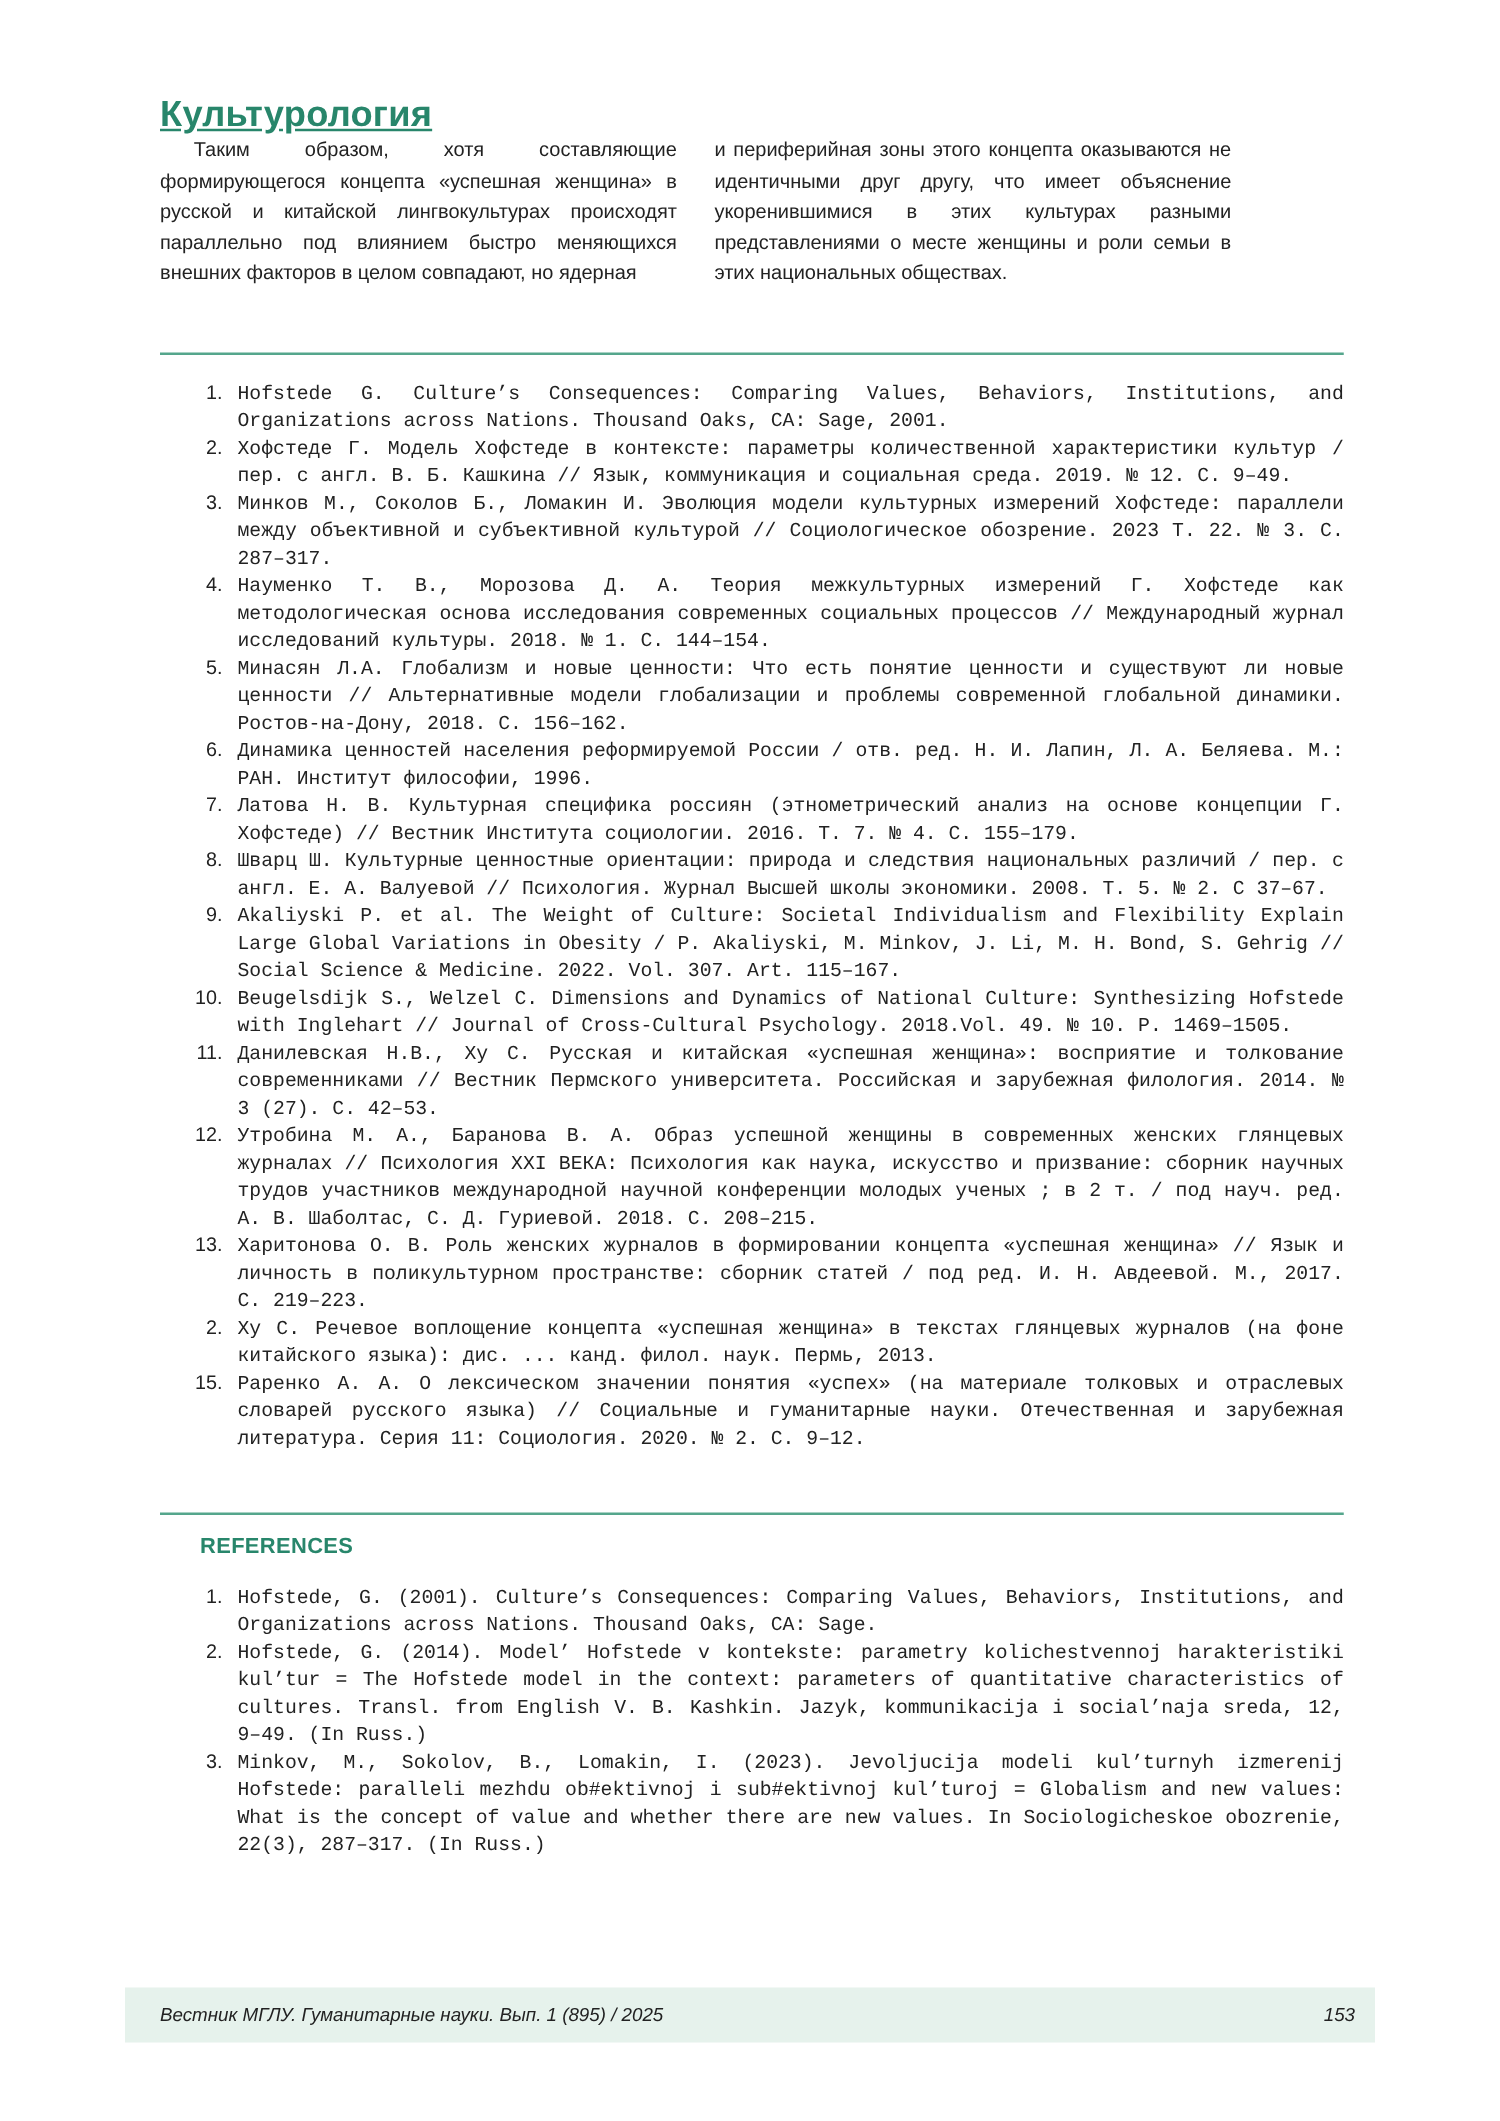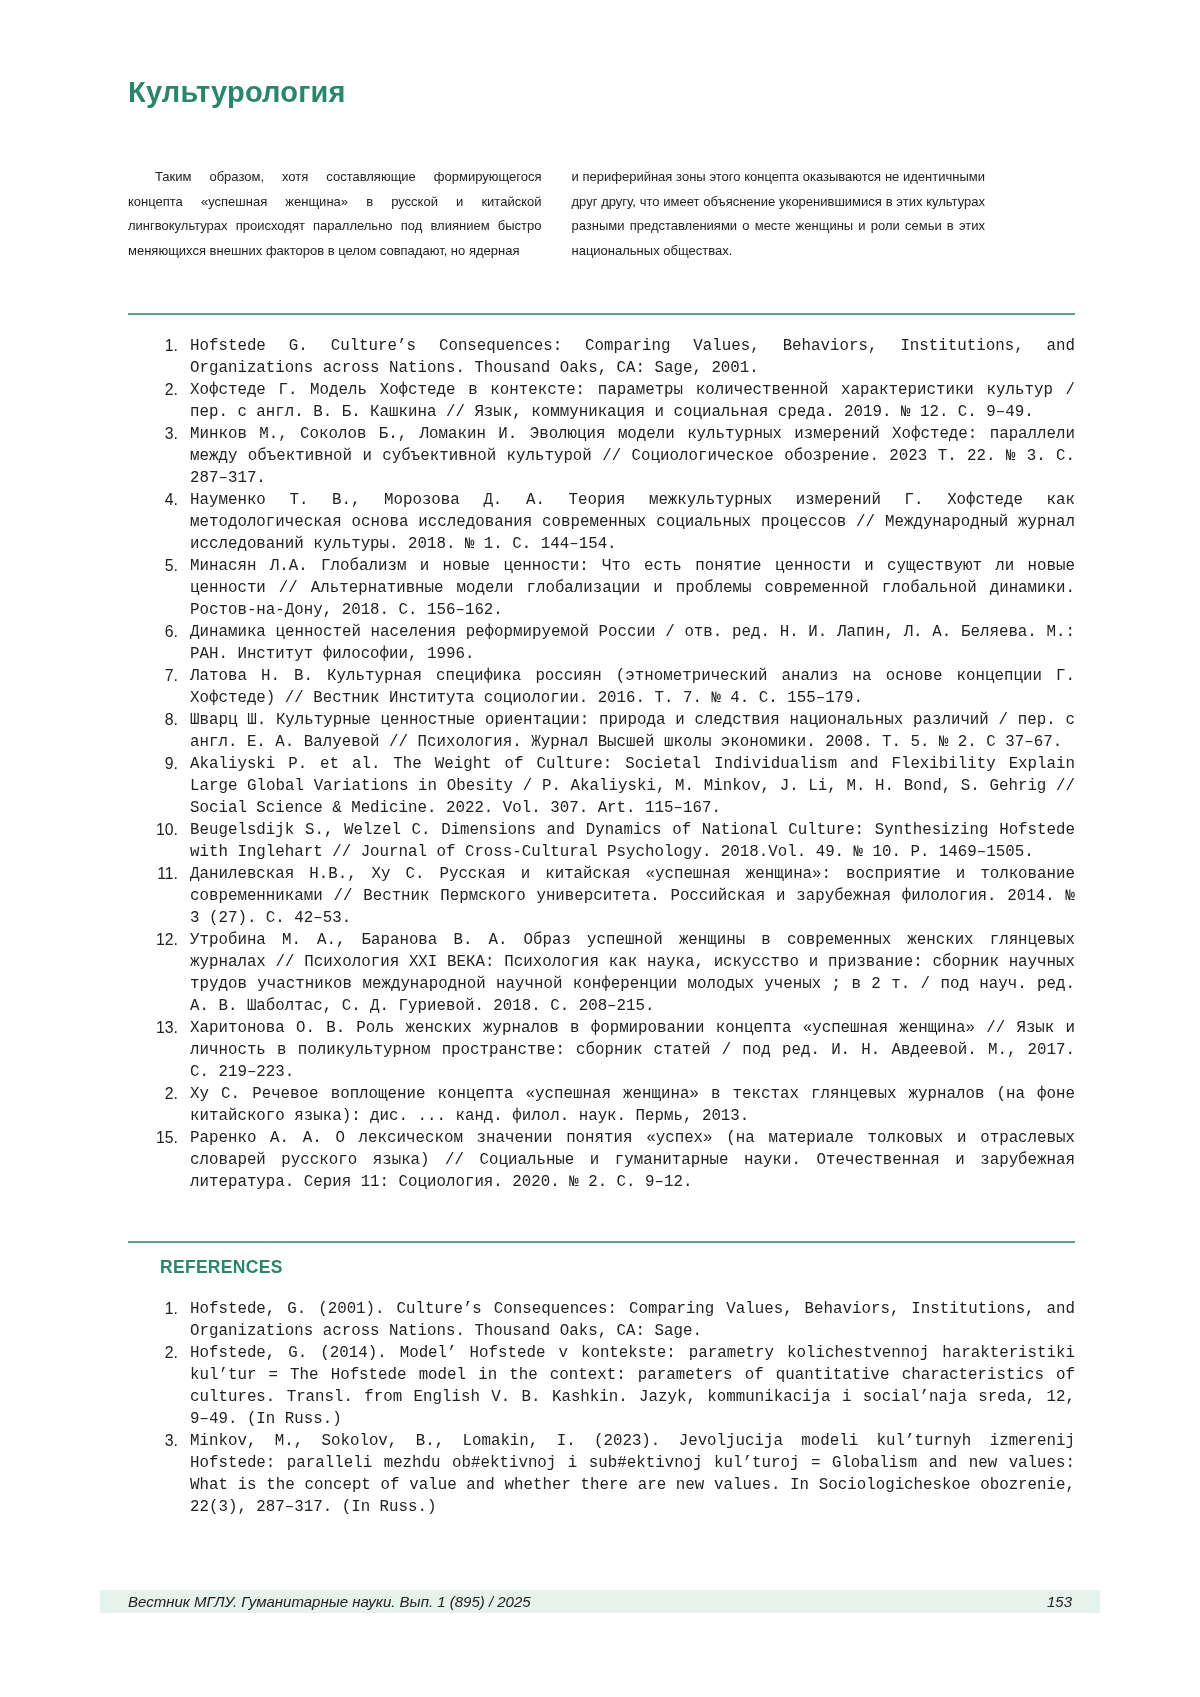--- a/index.html
+++ b/index.html
@@ -17,27 +17,27 @@
     color:var(--text);
     overflow:hidden;
   }
   .content{padding:76px 125px 0 128px;}
   .category-title{
     margin:0;
     font-size:29px;
     font-weight:bold;
     color:var(--accent);
     letter-spacing:.2px;
+    text-decoration:underline;
   }
   .intro{
     display:flex;
     gap:30px;
     width:857px;
-    margin-top:56px;
-    font-size:13px;
+    font-size:16px;
     line-height:24.5px;
   }
   .intro .col{flex:1 1 0;text-align:justify;}
   .intro .col p{margin:0;}
   .intro .col-left p{text-indent:27px;}
   .rule{
     width:947px;height:2px;
     background:var(--rule);
     margin:50px 0 0 0;
   }
@@ -61,26 +61,26 @@
   ol.refs .num{
     flex:0 0 50px;
     padding-right:12px;
     text-align:right;
     box-sizing:content-box;
   }
   ol.refs .txt{flex:1 1 auto;text-align:justify;font-family:Liberation Mono, monospace;}
   .footer{
     position:absolute;
     left:100px;right:100px;top:1590px;
-    height:23px;
+    height:44px;
     background:var(--footer-bg);
     display:flex;
     align-items:center;
     justify-content:space-between;
-    padding:0 28px 0 28px;
+    padding:0 16px 0 28px;
     box-sizing:border-box;
     font-size:15px;
     font-style:italic;
   }
   .footer .journal{white-space:nowrap;}
   .footer .pageno{font-style:italic;}
 </style>
 </head>
 <body>
 

